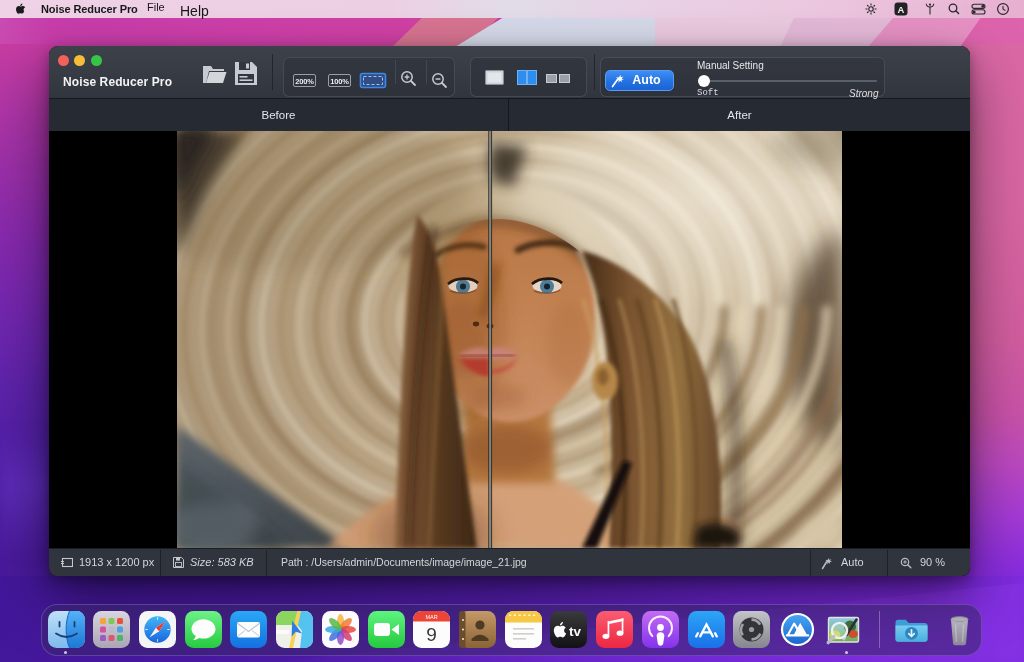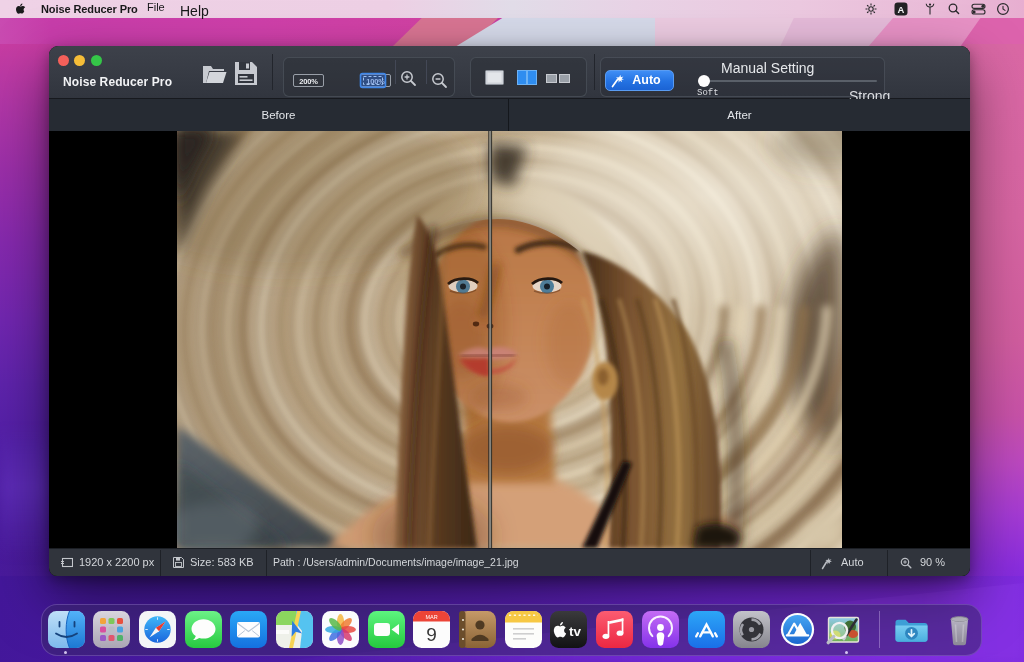--- a/index.html
+++ b/index.html
@@ -28,31 +28,31 @@
 #win{left:49px;top:46px;width:921px;height:530px;border-radius:9px 9px 8px 8px;
 background:#000;box-shadow:0 22px 55px rgba(0,0,0,.5),0 4px 14px rgba(0,0,0,.35);overflow:hidden;}
 #toolbar{left:0;top:0;width:921px;height:52px;
 background:linear-gradient(to bottom,#3d414a 0%,#383c45 45%,#31353e 100%);border-bottom:1px solid #17191e;}
 .tl{position:absolute;top:9px;width:11px;height:11px;border-radius:50%;}
 #title{position:absolute;left:14px;top:29px;white-space:nowrap;color:#f2f3f5;
 font-size:12px;font-weight:bold;letter-spacing:.1px;}
 .panel{position:absolute;top:11px;height:40px;background:rgba(43,47,55,.55);
 border:1px solid rgba(88,94,104,.55);border-radius:6px;box-sizing:border-box;}
 .vsep{position:absolute;top:8px;height:36px;width:1px;background:#22252c;}
-.zbtn{position:absolute;top:28px;width:31px;height:13px;border:1px solid #999fa8;border-radius:2px;
+.zbtn{position:absolute;top:28px;width:23px;height:13px;border:1px solid #999fa8;border-radius:2px;
 color:#eceef1;font-size:7.5px;font-weight:bold;text-align:center;line-height:13px;box-sizing:border-box;letter-spacing:-.2px;}
 #autobtn{position:absolute;left:556px;top:24px;width:69px;height:21px;border-radius:5px;
 background:linear-gradient(to bottom,#3f8ef5 0%,#2472e2 55%,#1b63d4 100%);
 border:1px solid #5a9cf2;box-sizing:border-box;color:#fff;font-size:12.5px;font-weight:bold;
 text-align:center;line-height:19px;}
-#manual-label{position:absolute;left:672px;top:14px;font-size:14px;color:#e6e8eb;}
+#manual-label{position:absolute;left:648px;top:14px;font-size:10px;color:#e6e8eb;}
 #slider-track{position:absolute;left:649px;top:34px;width:179px;height:2px;background:#5a6069;border-radius:1px;}
 #slider-knob{position:absolute;left:649px;top:29px;width:12px;height:12px;border-radius:50%;background:#fdfdfd;}
 #soft{position:absolute;left:648px;top:42px;font-size:9px;color:#dcdee2;font-family:Liberation Mono, monospace;}
-#strong{position:absolute;left:800px;top:42px;width:28px;text-align:right;font-size:14px;color:#dcdee2;}
+#strong{position:absolute;left:800px;top:42px;width:28px;text-align:right;font-size:10px;color:#dcdee2;font-style:italic;}
 #babar{left:0;top:53px;width:921px;height:32px;background:#262b33;}
 #babar .cell{position:absolute;top:0;height:32px;color:#e2e5e9;font-size:11.5px;
 display:flex;align-items:center;justify-content:center;}
 #imgarea{left:0;top:85px;width:921px;height:417px;background:#000;}
 #photo{position:absolute;left:128px;top:0;width:665px;height:417px;}
 #statusbar{left:0;top:502px;width:921px;height:28px;background:#30343c;border-top:1px solid #1b1e24;
 box-sizing:border-box;color:#d3d6da;font-size:11px;}
 .ssep{position:absolute;top:1px;height:27px;width:1px;background:#1e2127;}
 .stxt{position:absolute;top:7px;}
 
@@ -138,21 +138,21 @@
         <path d="M1 1h17l5 5v18H1z" fill="#c7cad0"></path>
         <rect x="5" y="1" width="11" height="8" fill="#32363e"></rect>
         <rect x="12" y="2.5" width="3" height="5" fill="#c7cad0"></rect>
         <rect x="4" y="13" width="16" height="9" fill="#32363e"></rect>
         <rect x="5.5" y="15" width="8" height="1.6" fill="#c7cad0"></rect>
         <rect x="5.5" y="18.4" width="13" height="1.6" fill="#c7cad0"></rect>
       </svg>
       <div class="vsep" style="left:223px;"></div>
       <div class="panel" style="left:234px;width:172px;"></div>
       <div class="zbtn" style="left:244px;">200%</div>
-      <div class="zbtn" style="left:279px;margin-left:32px;">100%</div>
+      <div class="zbtn" style="left:279px;">100%</div>
       <svg class="abs" style="left:310px;top:26px" width="28" height="17" viewBox="0 0 28 17">
         <rect x="1.5" y="1.5" width="25" height="14" rx="2" fill="rgba(48,110,220,.45)" stroke="#3f87e8" stroke-width="1.6"></rect>
         <rect x="4.5" y="4.5" width="19" height="8" fill="none" stroke="#9ec2f2" stroke-width="1" stroke-dasharray="3 2"></rect>
       </svg>
       <div class="vsep" style="left:346px;top:14px;height:24px;background:#434856;"></div>
       <svg class="abs" style="left:351px;top:24px" width="17" height="17" viewBox="0 0 17 17">
         <circle cx="7" cy="7" r="5.2" fill="none" stroke="#c7cad0" stroke-width="1.5"></circle>
         <path d="M7 4.6v4.8M4.6 7h4.8" stroke="#c7cad0" stroke-width="1.3"></path>
         <path d="M11 11l4 4" stroke="#c7cad0" stroke-width="1.8" stroke-linecap="round"></path>
       </svg>
@@ -384,30 +384,30 @@
 <rect x="312.3" y="0" width="1.8" height="417" fill="#84847e"></rect>
 <rect x="314.1" y="0" width="1" height="417" fill="#30302c"></rect>
 </svg>
         </div>
     </div>
     <div class="abs" id="statusbar">
       <svg class="abs" style="left:11px;top:8px" width="13" height="11" viewBox="0 0 13 11">
         <rect x="2.5" y="1.5" width="10" height="8" fill="none" stroke="#c3c6cb" stroke-width="1.1"></rect>
         <path d="M1 4.5h3M1 6.5h3" stroke="#c3c6cb" stroke-width="1"></path>
       </svg>
-      <div class="stxt" style="left:30px;">1920 x 2200 px</div>
+      <div class="stxt" style="left:30px;">1913 x 1200 px</div>
       <div class="ssep" style="left:111px;"></div>
       <svg class="abs" style="left:124px;top:8px" width="11" height="11" viewBox="0 0 11 11">
         <path d="M.5.5h8l2 2v8H.5z" fill="none" stroke="#c3c6cb"></path>
         <rect x="2.5" y="5.5" width="6" height="4" fill="none" stroke="#c3c6cb" stroke-width=".9"></rect>
         <rect x="3" y="1" width="4" height="2.6" fill="#c3c6cb"></rect>
       </svg>
-      <div class="stxt" style="left:141px;">Size: 583 KB</div>
+      <div class="stxt" style="left:141px;font-style:italic;">Size: 583 KB</div>
       <div class="ssep" style="left:217px;"></div>
-      <div class="stxt" style="left:224px;font-size:10.5px;">Path : /Users/admin/Documents/image/image_21.jpg</div>
+      <div class="stxt" style="left:232px;font-size:10.5px;">Path : /Users/admin/Documents/image/image_21.jpg</div>
       <div class="ssep" style="left:761px;"></div>
       <svg class="abs" style="left:772px;top:8px" width="14" height="13" viewBox="0 0 14 13">
         <path d="M5.5 5L1.5 11.5" stroke="#b9bcc2" stroke-width="1.5" stroke-linecap="round"></path>
         <path d="M7 2.8l.9-2 .5 2.1 2.1-.8-1.4 1.7 1.9 1-2.2.2.4 2.1-1.6-1.5-1 1.8-.2-2.2-2 .5 1.6-1.4-1.6-1.3z" fill="#b9bcc2"></path>
       </svg>
       <div class="stxt" style="left:792px;">Auto</div>
       <div class="ssep" style="left:838px;"></div>
       <svg class="abs" style="left:851px;top:8px" width="13" height="13" viewBox="0 0 13 13">
         <circle cx="5" cy="5" r="3.7" fill="none" stroke="#b9bcc2" stroke-width="1.2"></circle>
         <path d="M5 3.2v3.6M3.2 5h3.6" stroke="#b9bcc2" stroke-width="1"></path>

